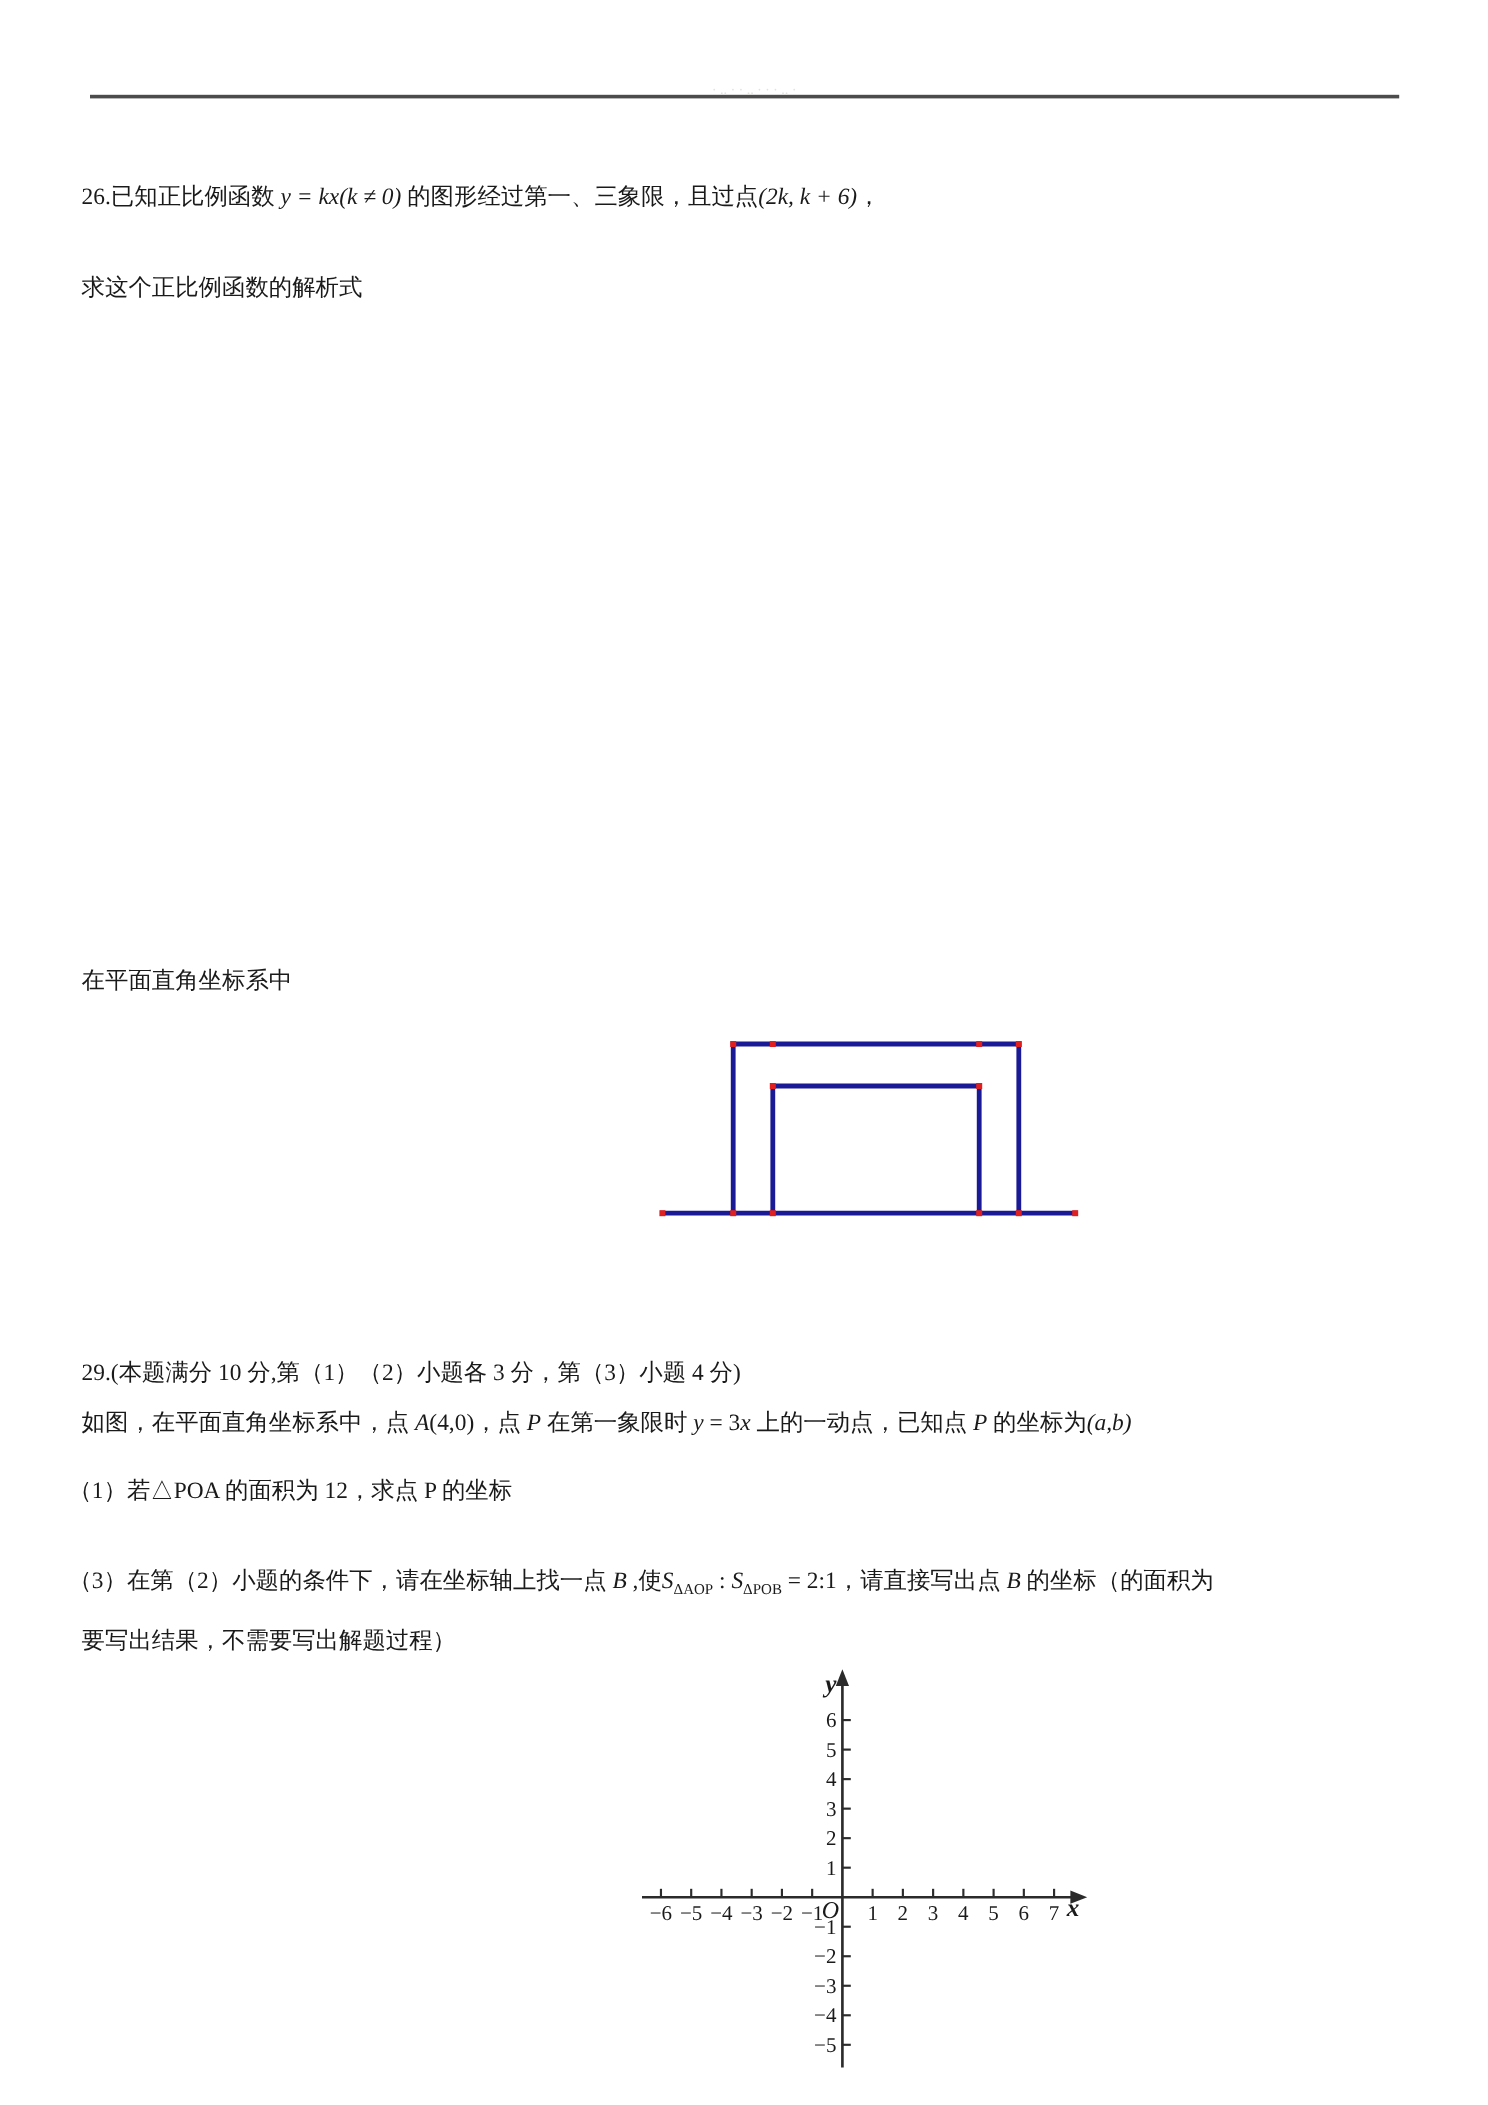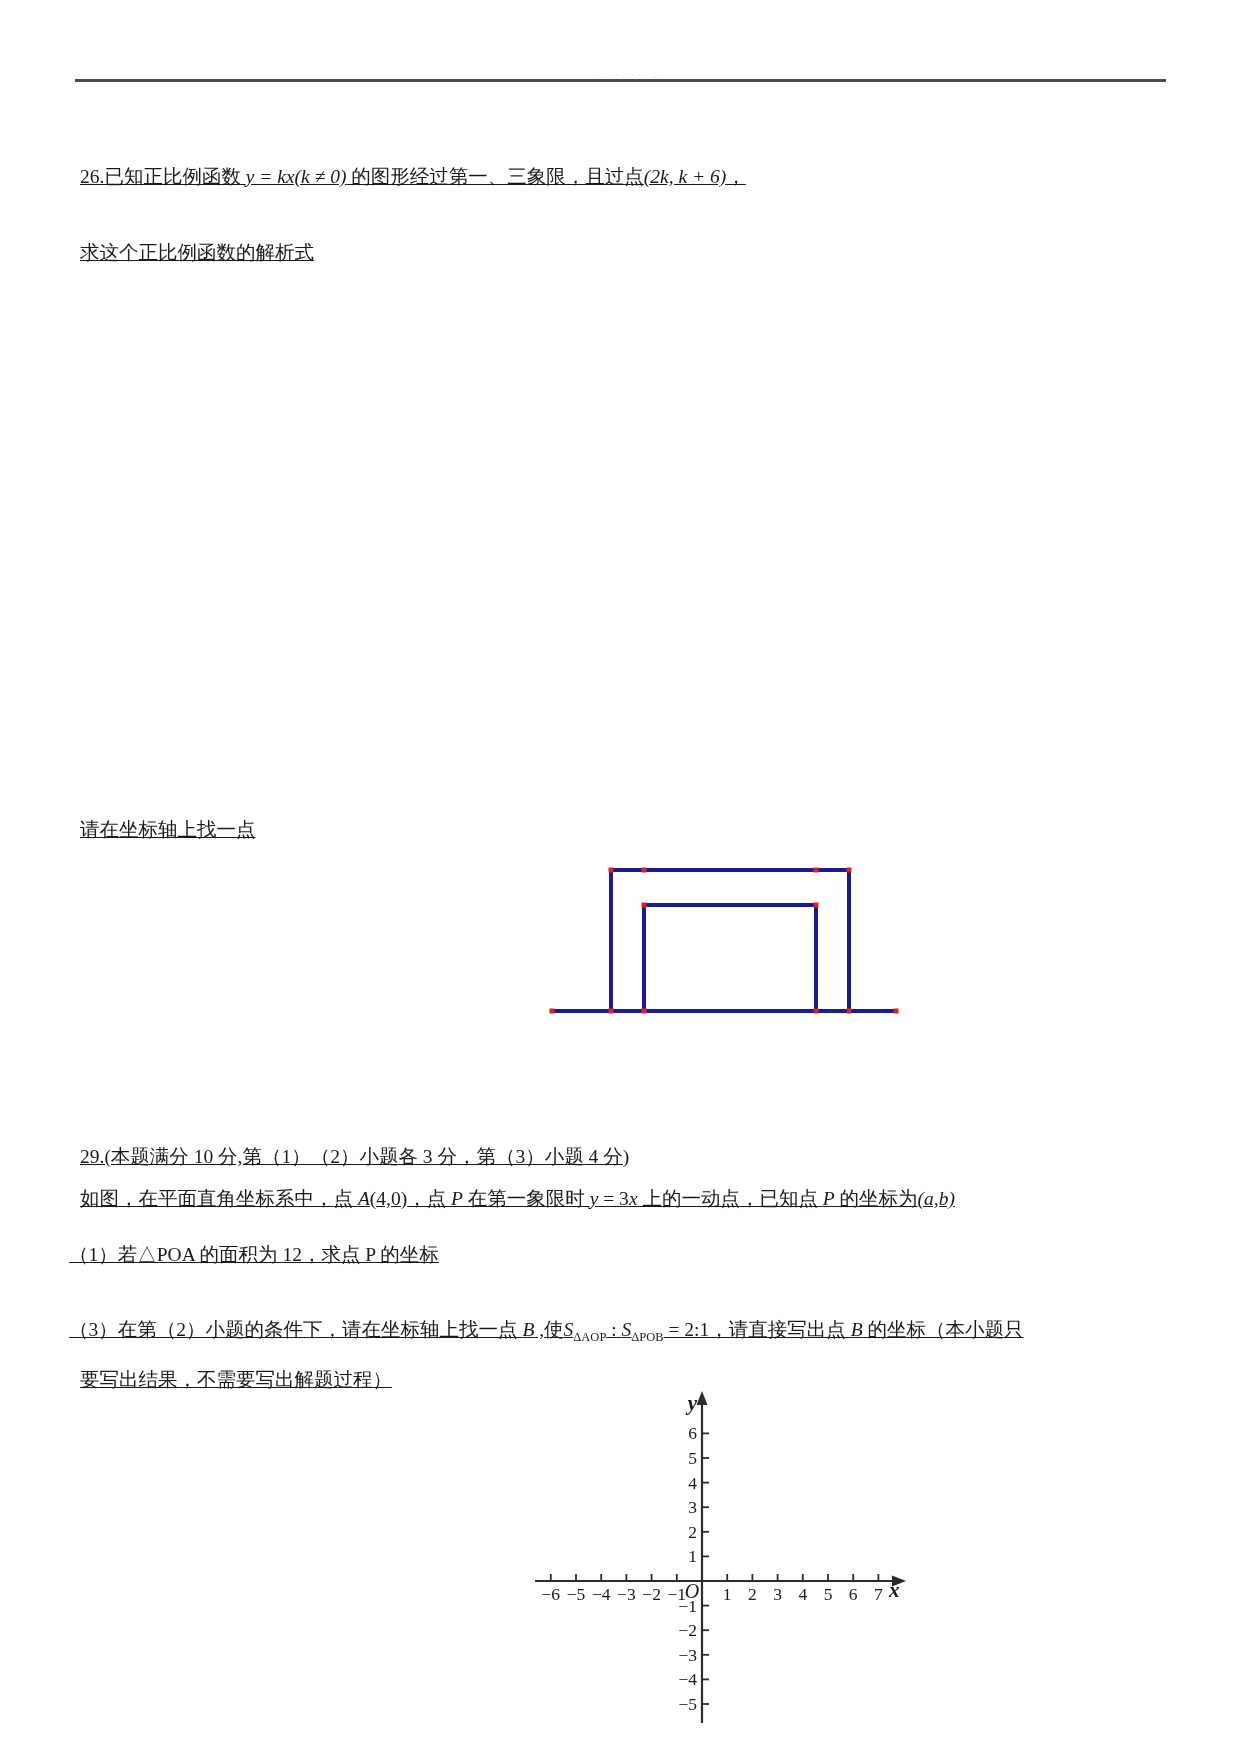--- a/index.html
+++ b/index.html
@@ -1,40 +1,40 @@
 <!DOCTYPE html>
 <html><head>
 <meta charset="utf-8">
 <style>
   html,body{margin:0;padding:0;background:#ffffff;}
   .page{position:relative;width:1240px;height:1754px;background:#ffffff;overflow:hidden;
         font-family:"Liberation Serif",serif;color:#1a1a1a;}
   .top-rule{position:absolute;left:75px;top:79px;width:1091px;height:3px;background:#4c4c4c;}
   .watermark{position:absolute;left:505px;top:66px;width:250px;font-size:11px;color:#e2e2de;
              letter-spacing:3px;text-align:center;}
-  .line{position:absolute;left:68px;margin:12px;white-space:nowrap;font-size:19.5px;line-height:30px;text-decoration:underline;}
+  .line{position:absolute;left:68px;margin:0;white-space:nowrap;font-size:19.5px;line-height:30px;}
   .indent{left:57px;}
   .mi{font-style:italic;}
   .sup{font-size:12.5px;position:relative;top:-7px;font-style:normal;}
   .sub{font-size:12.5px;position:relative;top:5px;font-style:normal;}
   .fig{position:absolute;}
 </style>
 </head>
 <body>
 
 <div class="page">
 
   <div class="top-rule"></div>
   <div class="watermark">·‥··‥···‥·</div>
 
   <p class="line" style="top:150px"><span>26.已知正比例函数 </span><span class="mi">y = kx(k ≠ 0)</span><span> 的图形经过第一、三象限，且过点</span><span class="mi">(2k, k + 6)</span><span>，</span></p>
   <p class="line" style="top:226px"><span>求这个正比例函数的解析式</span></p>
 
 
-  <p class="line" style="top:803px"><span>请在坐标轴上找一点</span></p>
+  <p class="line" style="top:803px"><span>在平面直角坐标系中</span></p>
 
   <svg class="fig" style="left:545px;top:860px" width="360" height="160" viewBox="545 860 360 160">
       <line x1="552" y1="1011" x2="896" y2="1011" stroke="#1a1a96" stroke-width="4" stroke-linecap="square"></line>
       <line x1="611" y1="870" x2="611" y2="1011" stroke="#1a1a96" stroke-width="4" stroke-linecap="square"></line>
       <line x1="611" y1="870" x2="849" y2="870" stroke="#1a1a96" stroke-width="4" stroke-linecap="square"></line>
       <line x1="849" y1="870" x2="849" y2="1011" stroke="#1a1a96" stroke-width="4" stroke-linecap="square"></line>
       <line x1="644" y1="905" x2="644" y2="1011" stroke="#1a1a96" stroke-width="4" stroke-linecap="square"></line>
       <line x1="644" y1="905" x2="816" y2="905" stroke="#1a1a96" stroke-width="4" stroke-linecap="square"></line>
       <line x1="816" y1="905" x2="816" y2="1011" stroke="#1a1a96" stroke-width="4" stroke-linecap="square"></line>
       <rect x="549.5" y="1008.5" width="5" height="5" fill="#e02020"></rect>
@@ -50,21 +50,21 @@
       <rect x="641.5" y="902.5" width="5" height="5" fill="#e02020"></rect>
       <rect x="813.5" y="902.5" width="5" height="5" fill="#e02020"></rect>
     </svg>
 
   <p class="line" style="top:1130px"><span>29.(本题满分 10 分,第（1）（2）小题各 3 分，第（3）小题 4 分)</span></p>
   <p class="line" style="top:1172px"><span>如图，在平面直角坐标系中，点 </span><span class="mi">A</span><span>(4,0)</span><span>，点 </span><span class="mi">P</span><span> 在第一象限时 </span><span class="mi">y</span><span> = 3</span><span class="mi">x</span><span> 上的一动点，已知点 </span><span class="mi">P</span><span> 的坐标为</span><span class="mi">(a,b)</span></p>
 
   <p class="line indent" style="top:1228px"><span>（1）若△POA 的面积为 12，求点 P 的坐标</span></p>
 
 
-  <p class="line indent" style="top:1303px"><span>（3）在第（2）小题的条件下，请在坐标轴上找一点 </span><span class="mi">B</span><span> ,使</span><span class="mi">S</span><span class="sub">ΔAOP</span><span> : </span><span class="mi">S</span><span class="sub">ΔPOB</span><span> = 2:1，请直接写出点 </span><span class="mi">B</span><span> 的坐标（本小题只</span></p>
+  <p class="line indent" style="top:1303px"><span>（3）在第（2）小题的条件下，请在坐标轴上找一点 </span><span class="mi">B</span><span> ,使</span><span class="mi">S</span><span class="sub">ΔAOP</span><span> : </span><span class="mi">S</span><span class="sub">ΔPOB</span><span> = 2:1，请直接写出点 </span><span class="mi">B</span><span> 的坐标（的面积为</span></p>
   <p class="line" style="top:1353px"><span>要写出结果，不需要写出解题过程）</span></p>
 
   <svg class="fig" style="left:515px;top:1385px" width="410" height="355" viewBox="515 1385 410 355">
       <line x1="535" y1="1581" x2="894" y2="1581" stroke="#2b2b2b" stroke-width="2.2"></line>
       <polygon points="906,1581 892,1575.5 892,1586.5" fill="#2b2b2b"></polygon>
       <line x1="702" y1="1404" x2="702" y2="1723" stroke="#2b2b2b" stroke-width="2.2"></line>
       <polygon points="702,1391 696.5,1405 707.5,1405" fill="#2b2b2b"></polygon>
       <line x1="550.8" y1="1581" x2="550.8" y2="1574" stroke="#2b2b2b" stroke-width="1.8"></line>
       <text x="550.8" y="1600" font-size="17.5" text-anchor="middle" font-family="&quot;Liberation Serif&quot;, serif" fill="#1a1a1a">−6</text>
       <line x1="576" y1="1581" x2="576" y2="1574" stroke="#2b2b2b" stroke-width="1.8"></line>

